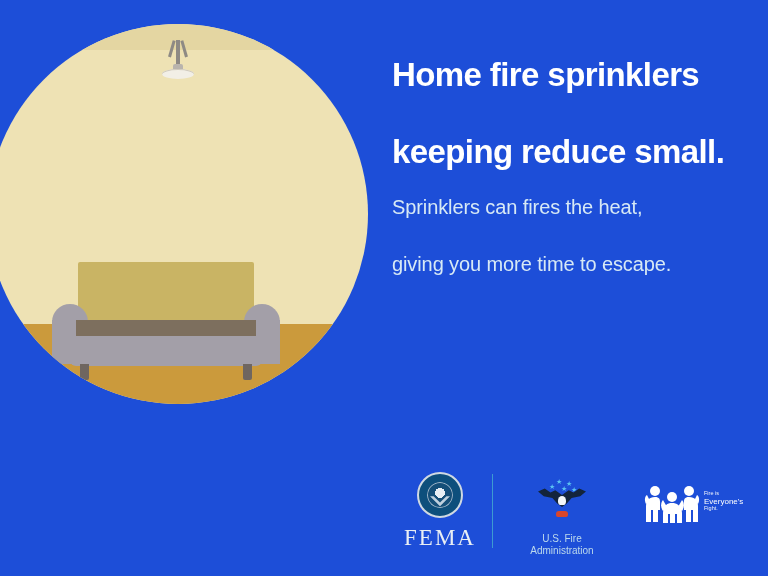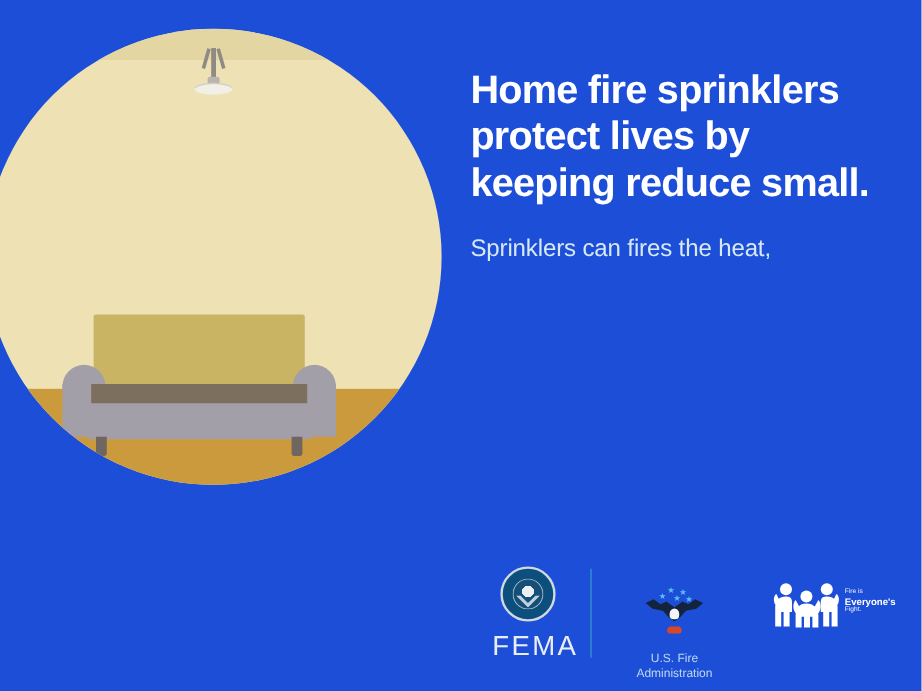--- a/index.html
+++ b/index.html
@@ -227,39 +227,38 @@
     left: 50%; top: 53%;
     width: 20px; height: 10px;
     margin-left: -10px;
     background: #dde6ee;
     clip-path: polygon(0 0, 50% 100%, 100% 0, 82% 0, 50% 62%, 18% 0);
     opacity: .85;
   }
   .fema-word {
     margin-top: 7px;
     color: #e8eef4;
-    font-family: Liberation Sans, sans-serif;
+    font-family: Liberation Serif, serif;
     font-size: 23px;
     letter-spacing: 2px;
-    text-align: right;
   }
 
   .logo-divider {
     position: absolute;
     left: 100px;
     top: 4px;
     width: 1px;
     height: 74px;
     background: #3d9bd0;
   }
 
   .logo-usfa {
     position: absolute;
     left: 118px;
-    top: 19px;
+    top: 8px;
     width: 104px;
     text-align: center;
   }
   .usfa-mark {
     position: relative;
     width: 52px;
     height: 46px;
     margin: 0 auto;
   }
   .usfa-stars {
@@ -335,21 +334,21 @@
   }
   .fief-text {
     position: absolute;
     left: 60px;
     top: 8px;
     color: #ffffff;
     font-size: 6px;
     line-height: 7.5px;
   }
   .fief-text .t1 { font-size: 5.5px; opacity: .95; }
-  .fief-text .t2 { font-size: 8px; font-weight: bold; }
+  .fief-text .t2 { font-size: 8px; font-weight: normal; }
   .fief-text .t3 { font-size: 5.5px; opacity: .95; }
 </style>
 </head>
 <body>
 
 <div id="poster">
 
   <div id="illustration">
     <div class="scene-circle">
 
@@ -375,26 +374,27 @@
         <div class="couch-leg left"></div>
         <div class="couch-leg right"></div>
       </div>
 
     </div>
   </div>
 
   <div id="copy">
     <h1 id="headline">
       <span>Home fire sprinklers</span><br>
-      <span>protect lives by</span><br>
+      <br>
       <span>keeping reduce small.</span>
     </h1>
     <p id="subhead">
       <span>Sprinklers can fires the heat,</span><br>
       <br>
+      <span>giving you more time to escape.</span>
     </p>
   </div>
 
   <div id="footer">
 
     <div class="logo-fema">
       <div class="dhs-seal"></div>
       <div class="fema-word">FEMA</div>
     </div>
 

